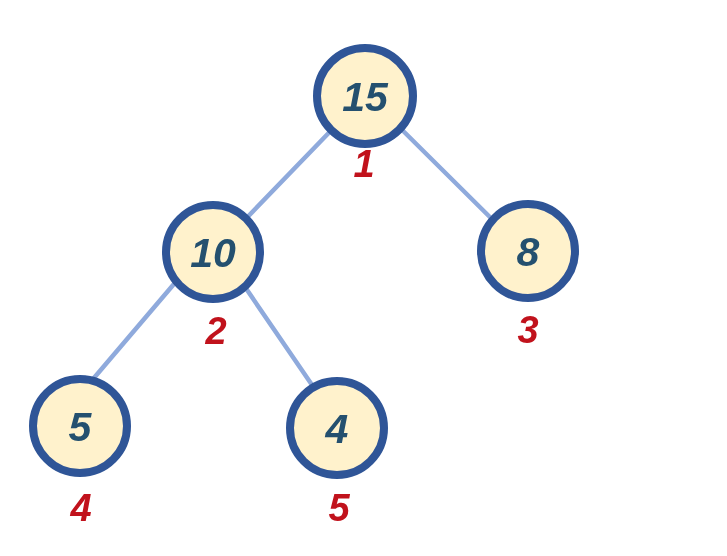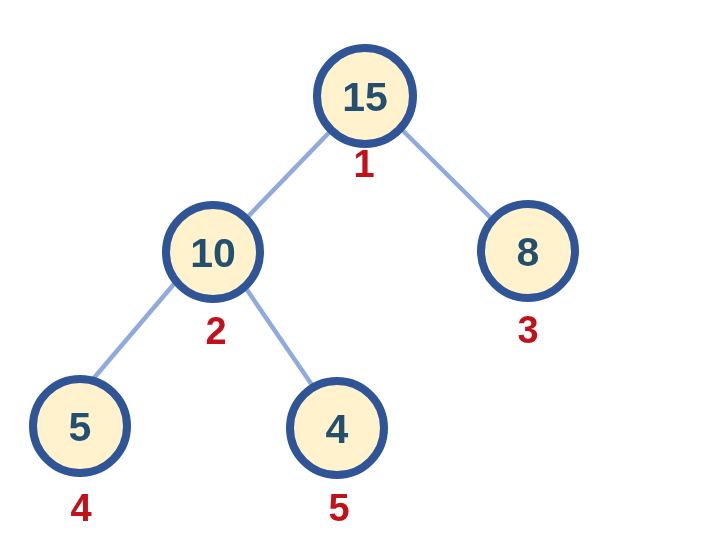--- a/index.html
+++ b/index.html
@@ -8,20 +8,21 @@
     background: #ffffff;
     width: 727px;
     height: 556px;
     overflow: hidden;
   }
   .stage {
     position: relative;
     width: 727px;
     height: 556px;
     background: #ffffff;
+    font-style: italic;
   }
   svg {
     display: block;
   }
   .edge {
     stroke: #8FAADC;
     stroke-width: 4.5;
     stroke-linecap: round;
     fill: none;
   }

